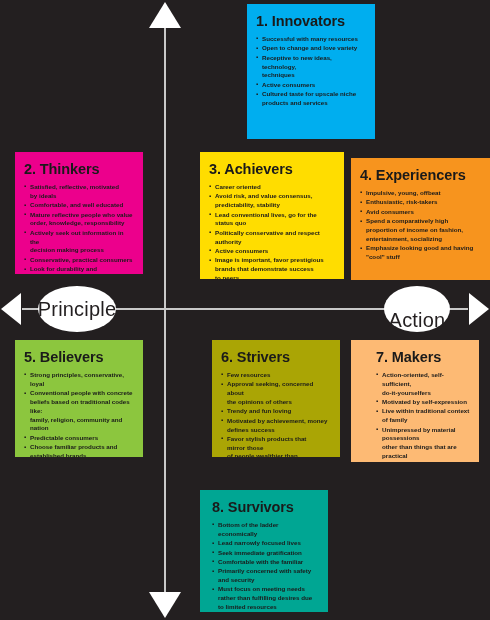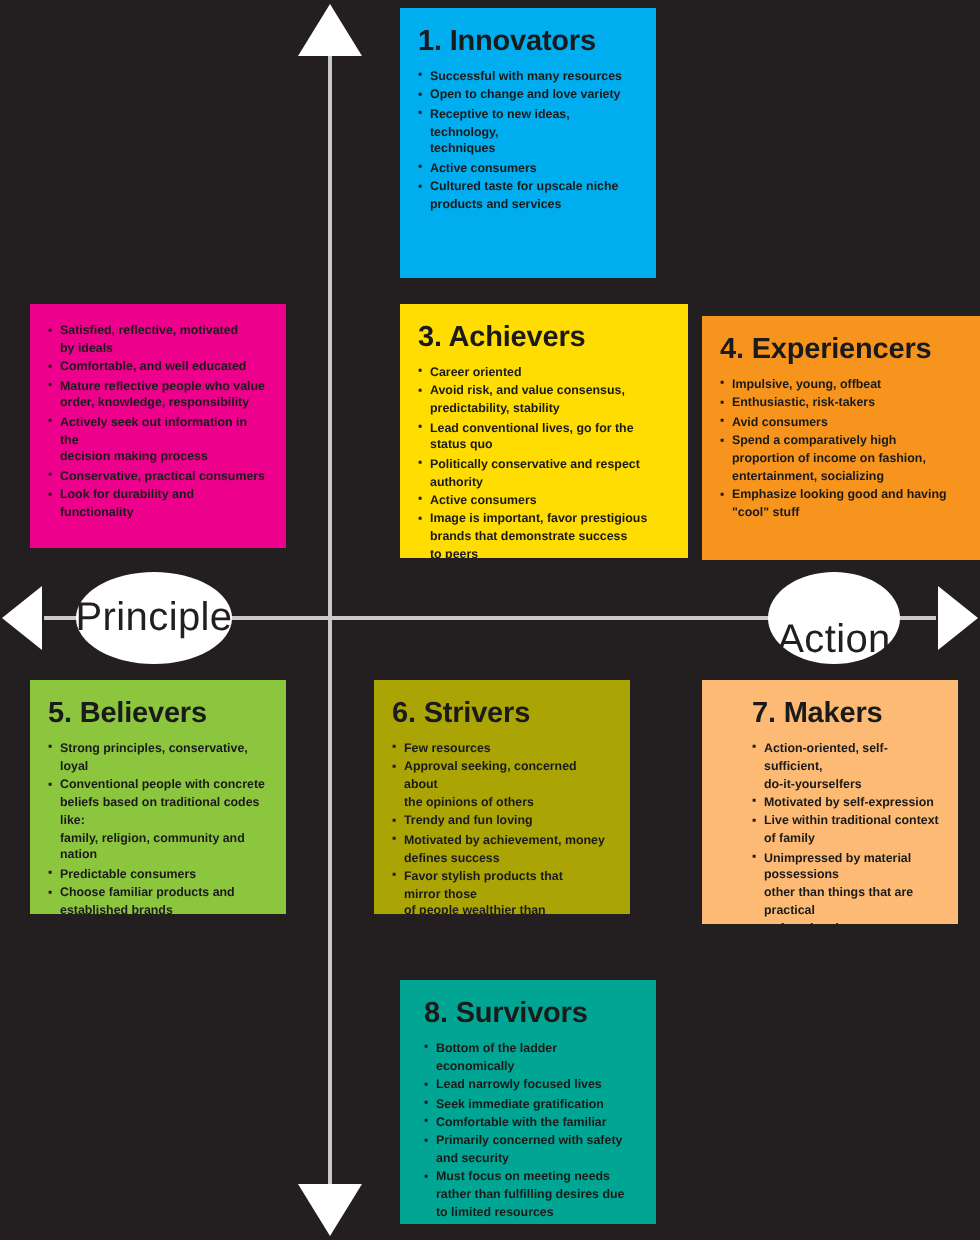--- a/index.html
+++ b/index.html
@@ -112,21 +112,21 @@
     top: -0.5px;
     font-size: 6px;
   }
 
   
   .seg-innovators  { left: 200px; top: 4px;   width: 128px; height: 135px; }
   .seg-thinkers    { left: 15px;  top: 152px; width: 128px; height: 122px; }
   .seg-achievers   { left: 200px; top: 152px; width: 144px; height: 127px; }
   .seg-experiencers{ left: 351px; top: 158px; width: 152px; height: 122px; }
   .seg-believers   { left: 15px;  top: 340px; width: 128px; height: 117px; }
-  .seg-strivers    { left: 187px; top: 340px; width: 128px; height: 117px; }
+  .seg-strivers    { left: 212px; top: 340px; width: 128px; height: 117px; }
   .seg-makers      { left: 351px; top: 340px; width: 128px; height: 122px; }
   .seg-survivors   { left: 200px; top: 490px; width: 128px; height: 122px; padding-left: 12px; }
 
   
   .faint-block {
     position: absolute;
     left: 357px;
     top: 466px;
     width: 120px;
     height: 56px;
@@ -153,34 +153,35 @@
 
   <div class="node node-principle">
     <span>Principle</span>
   </div>
   <div class="node node-action">
     <span>Action</span>
   </div>
 
   <div class="faint-block"></div>
 
-  <div class="seg seg-innovators" style="background: rgb(0, 174, 239);">
+  <div class="seg seg-innovators" style="background: rgb(0, 174, 239); margin-left: 47px;">
     <h3>1. Innovators</h3>
     <ul>
         <li>Successful with many resources</li>
         <li>Open to change and love variety</li>
         <li>Receptive to new ideas, technology,
 techniques</li>
         <li>Active consumers</li>
         <li>Cultured taste for upscale niche
 products and services</li>
       </ul>
   </div>
 
   <div class="seg seg-thinkers" style="background: rgb(236, 0, 140);">
+    <h3>2. Thinkers</h3>
     <ul>
         <li>Satisfied, reflective, motivated
 by ideals</li>
         <li>Comfortable, and well educated</li>
         <li>Mature reflective people who value
 order, knowledge, responsibility</li>
         <li>Actively seek out information in the
 decision making process</li>
         <li>Conservative, practical consumers</li>
         <li>Look for durability and functionality</li>

